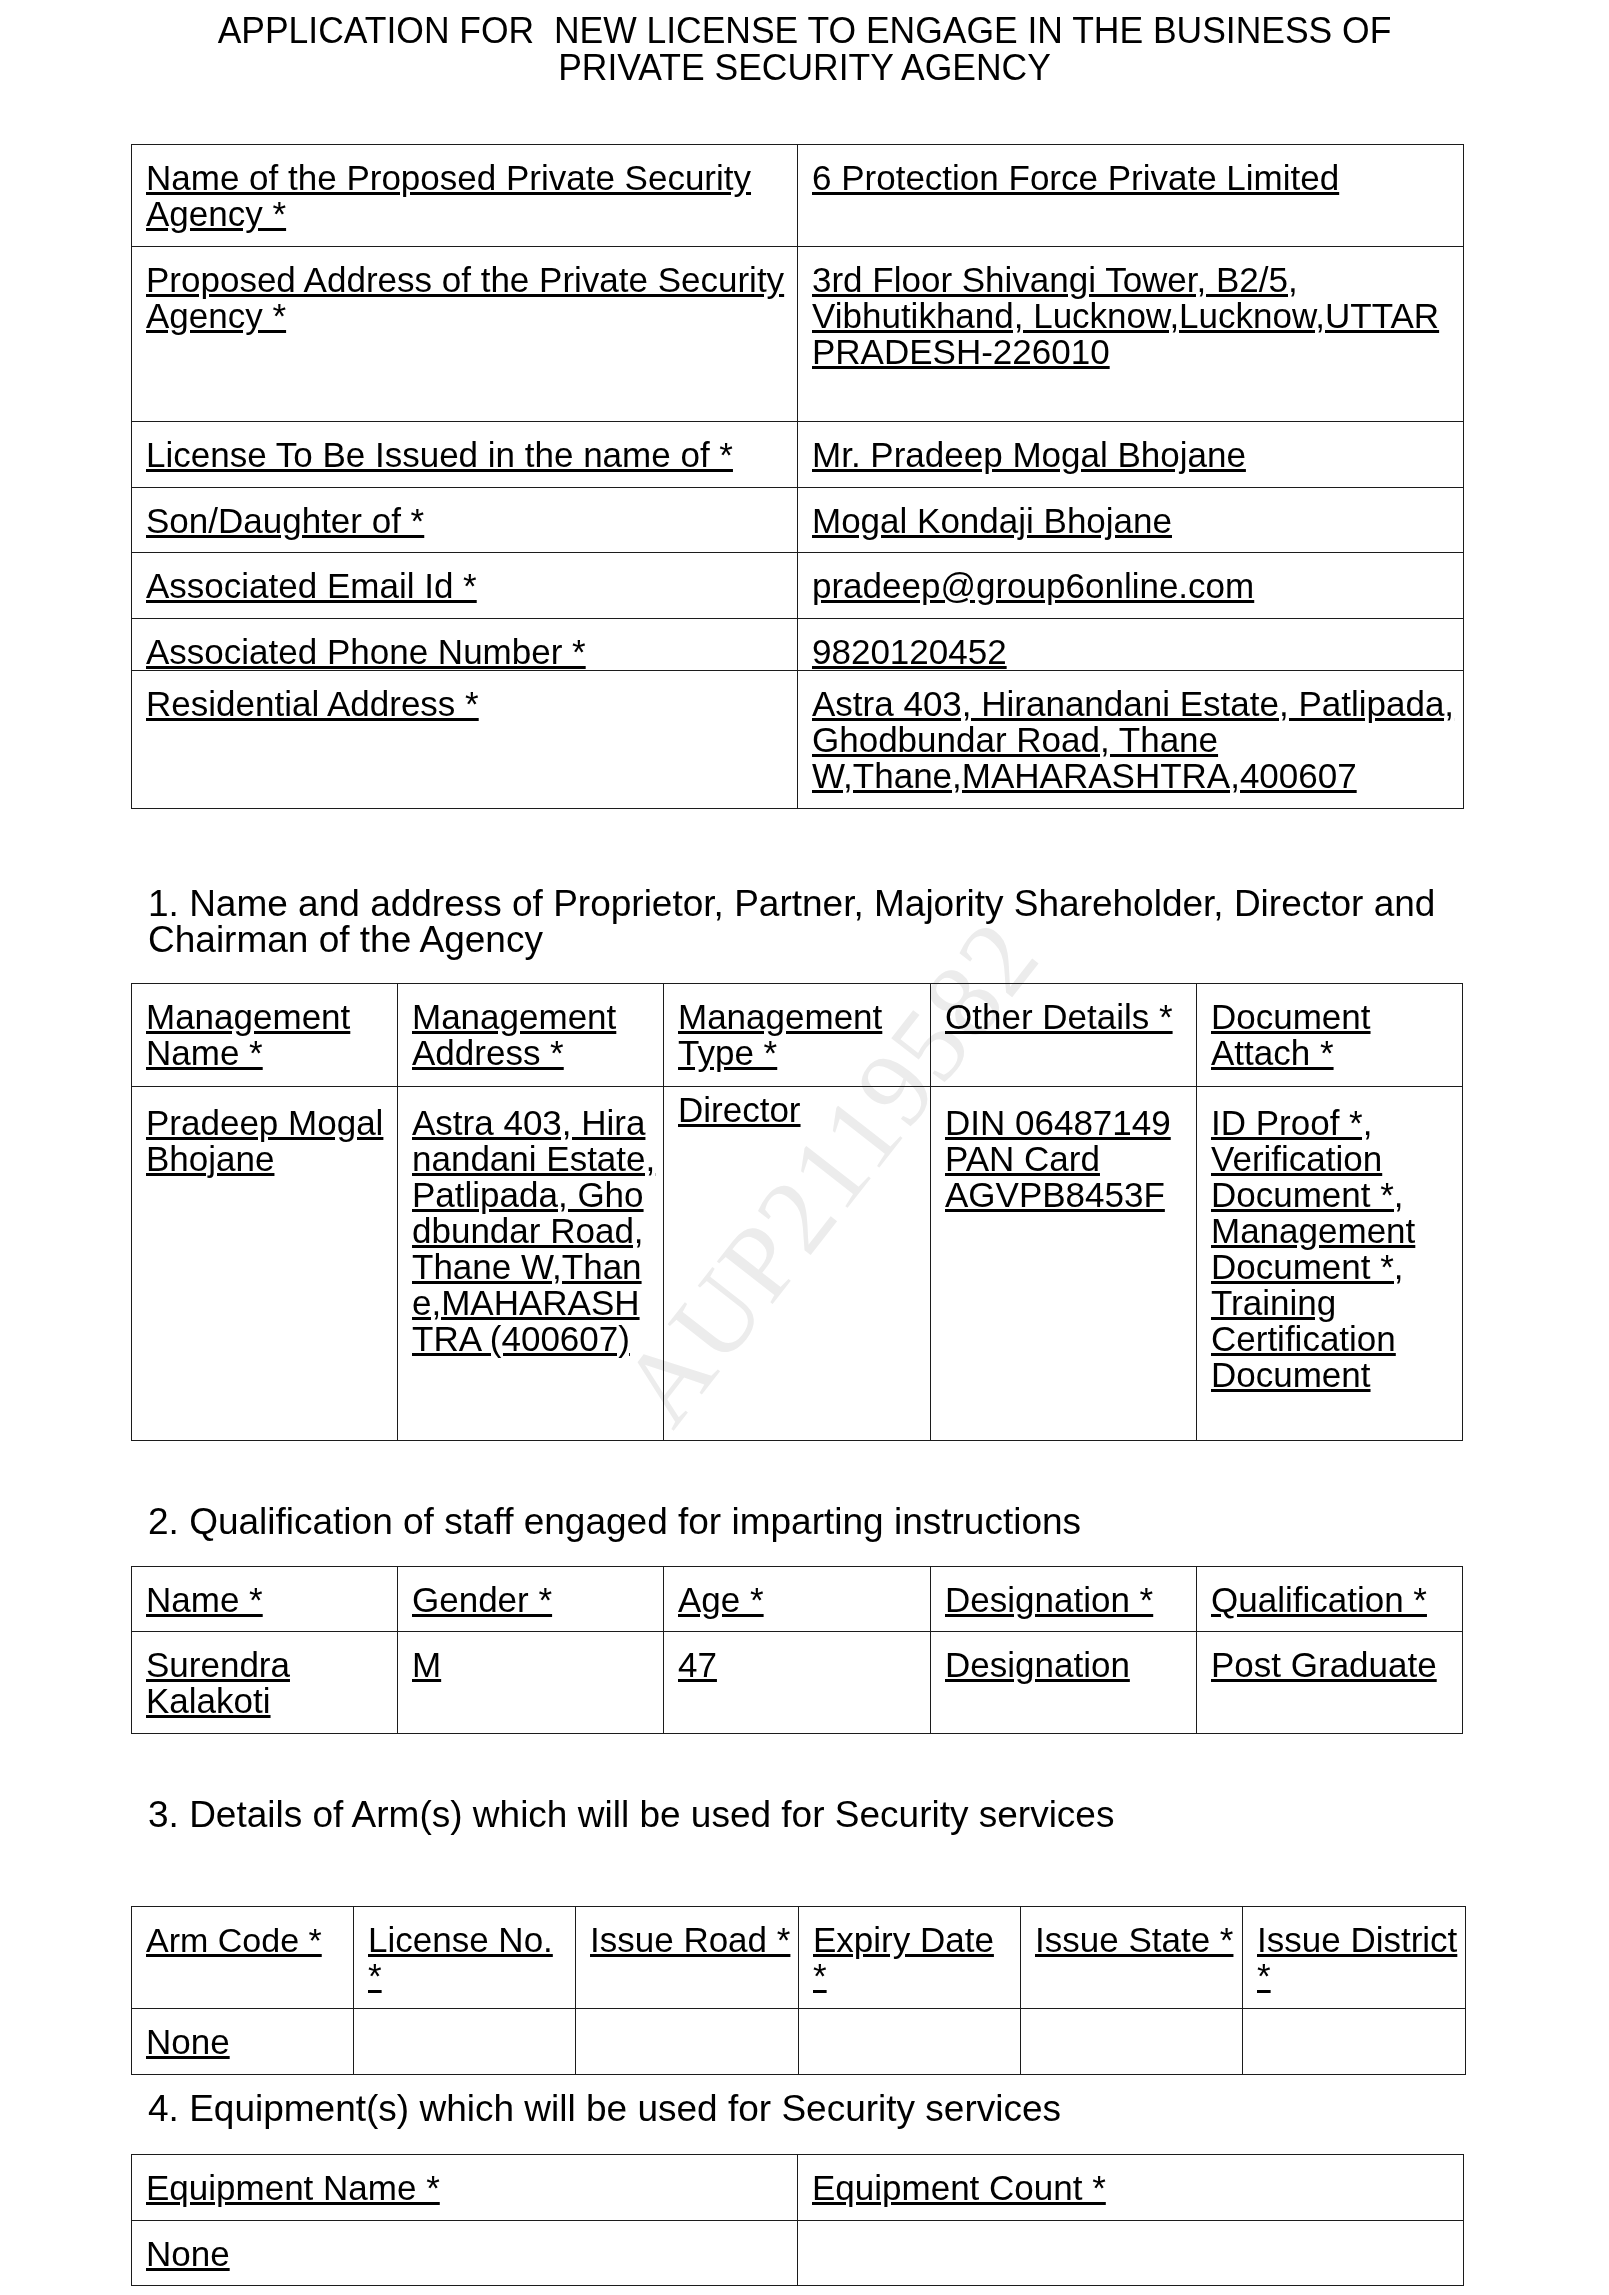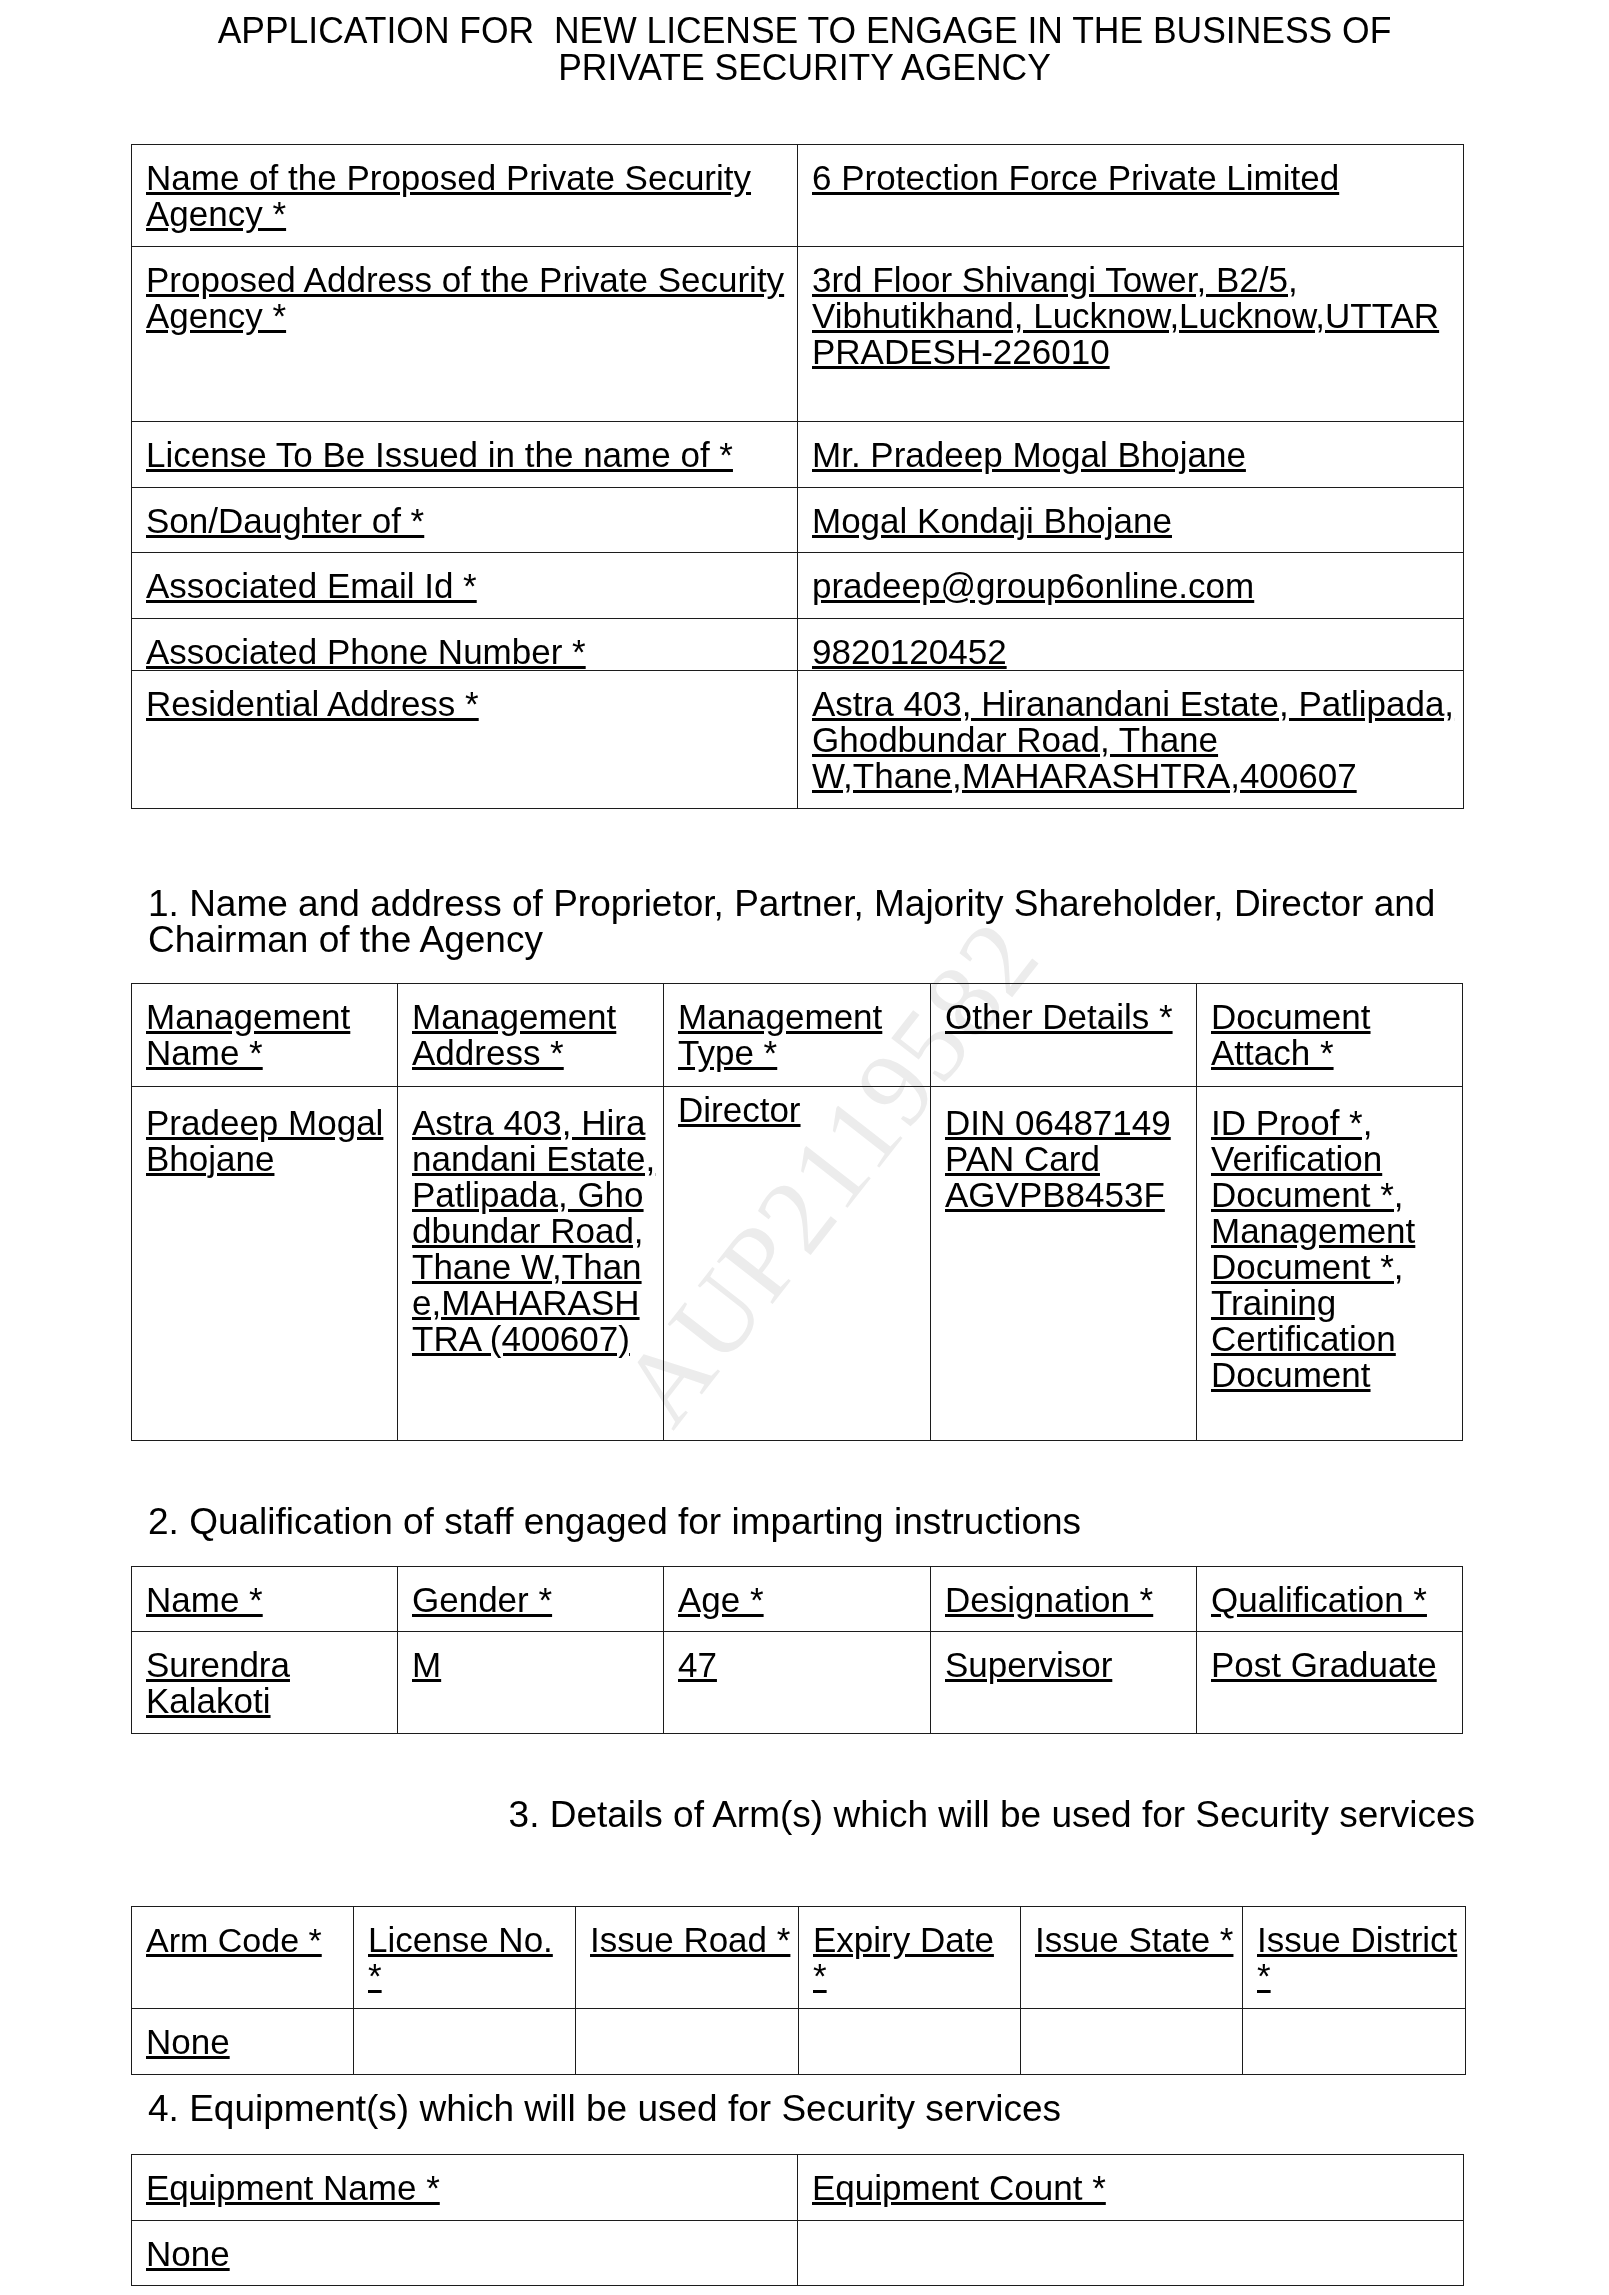--- a/index.html
+++ b/index.html
@@ -122,27 +122,27 @@
     <td>Name *</td>
     <td>Gender *</td>
     <td>Age *</td>
     <td>Designation *</td>
     <td>Qualification *</td>
   </tr>
   <tr style="height:102px">
     <td>Surendra Kalakoti</td>
     <td>M</td>
     <td>47</td>
-    <td>Supervisor</td>
+    <td>Designation</td>
     <td style="padding-right:1.7px;white-space:nowrap">Post Graduate</td>
   </tr>
 </tbody>
   </table>
 
-<div class="heading" style="top:1797px;text-align:right;">3. Details of Arm(s) which will be used for Security services</div>
+<div class="heading" style="top:1797px;">3. Details of Arm(s) which will be used for Security services</div>
 <table class="grid" style="top:1860px;margin-top:46px;">
   <colgroup>
     <col style="width:222px">
       <col style="width:222px">
       <col style="width:223px">
       <col style="width:222px">
       <col style="width:222px">
       <col style="width:223px">
   </colgroup>
   <tbody>

